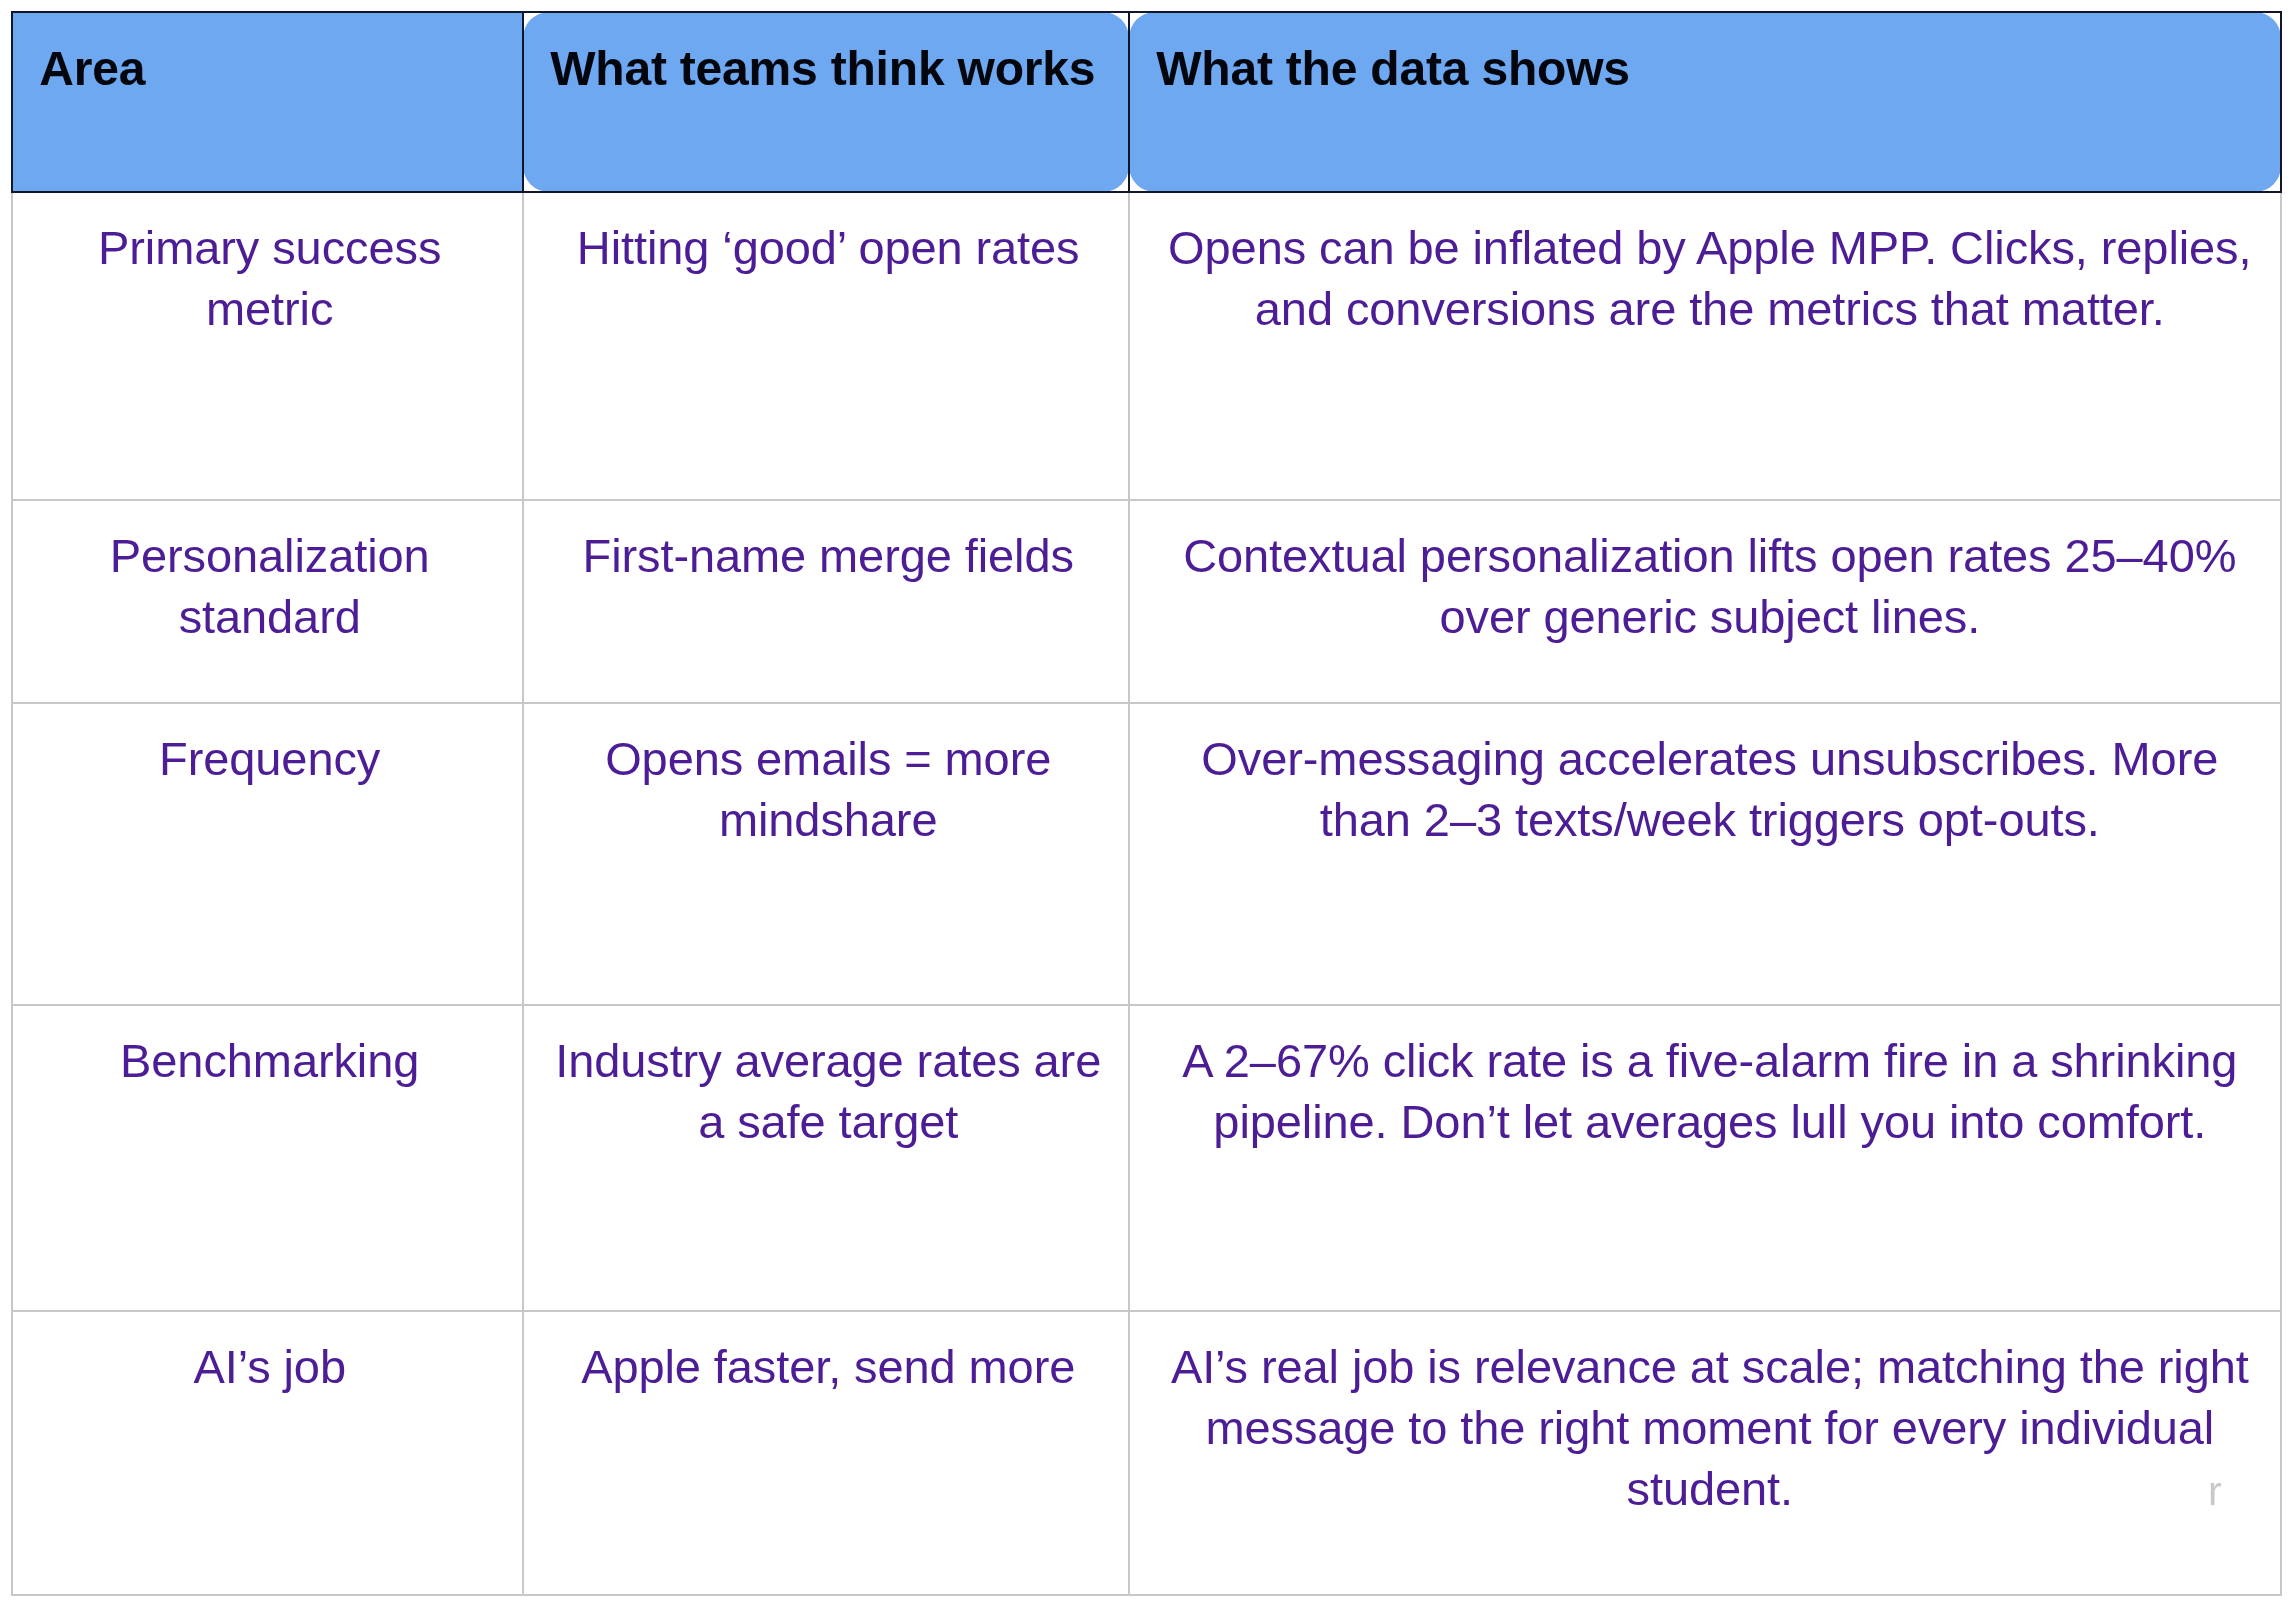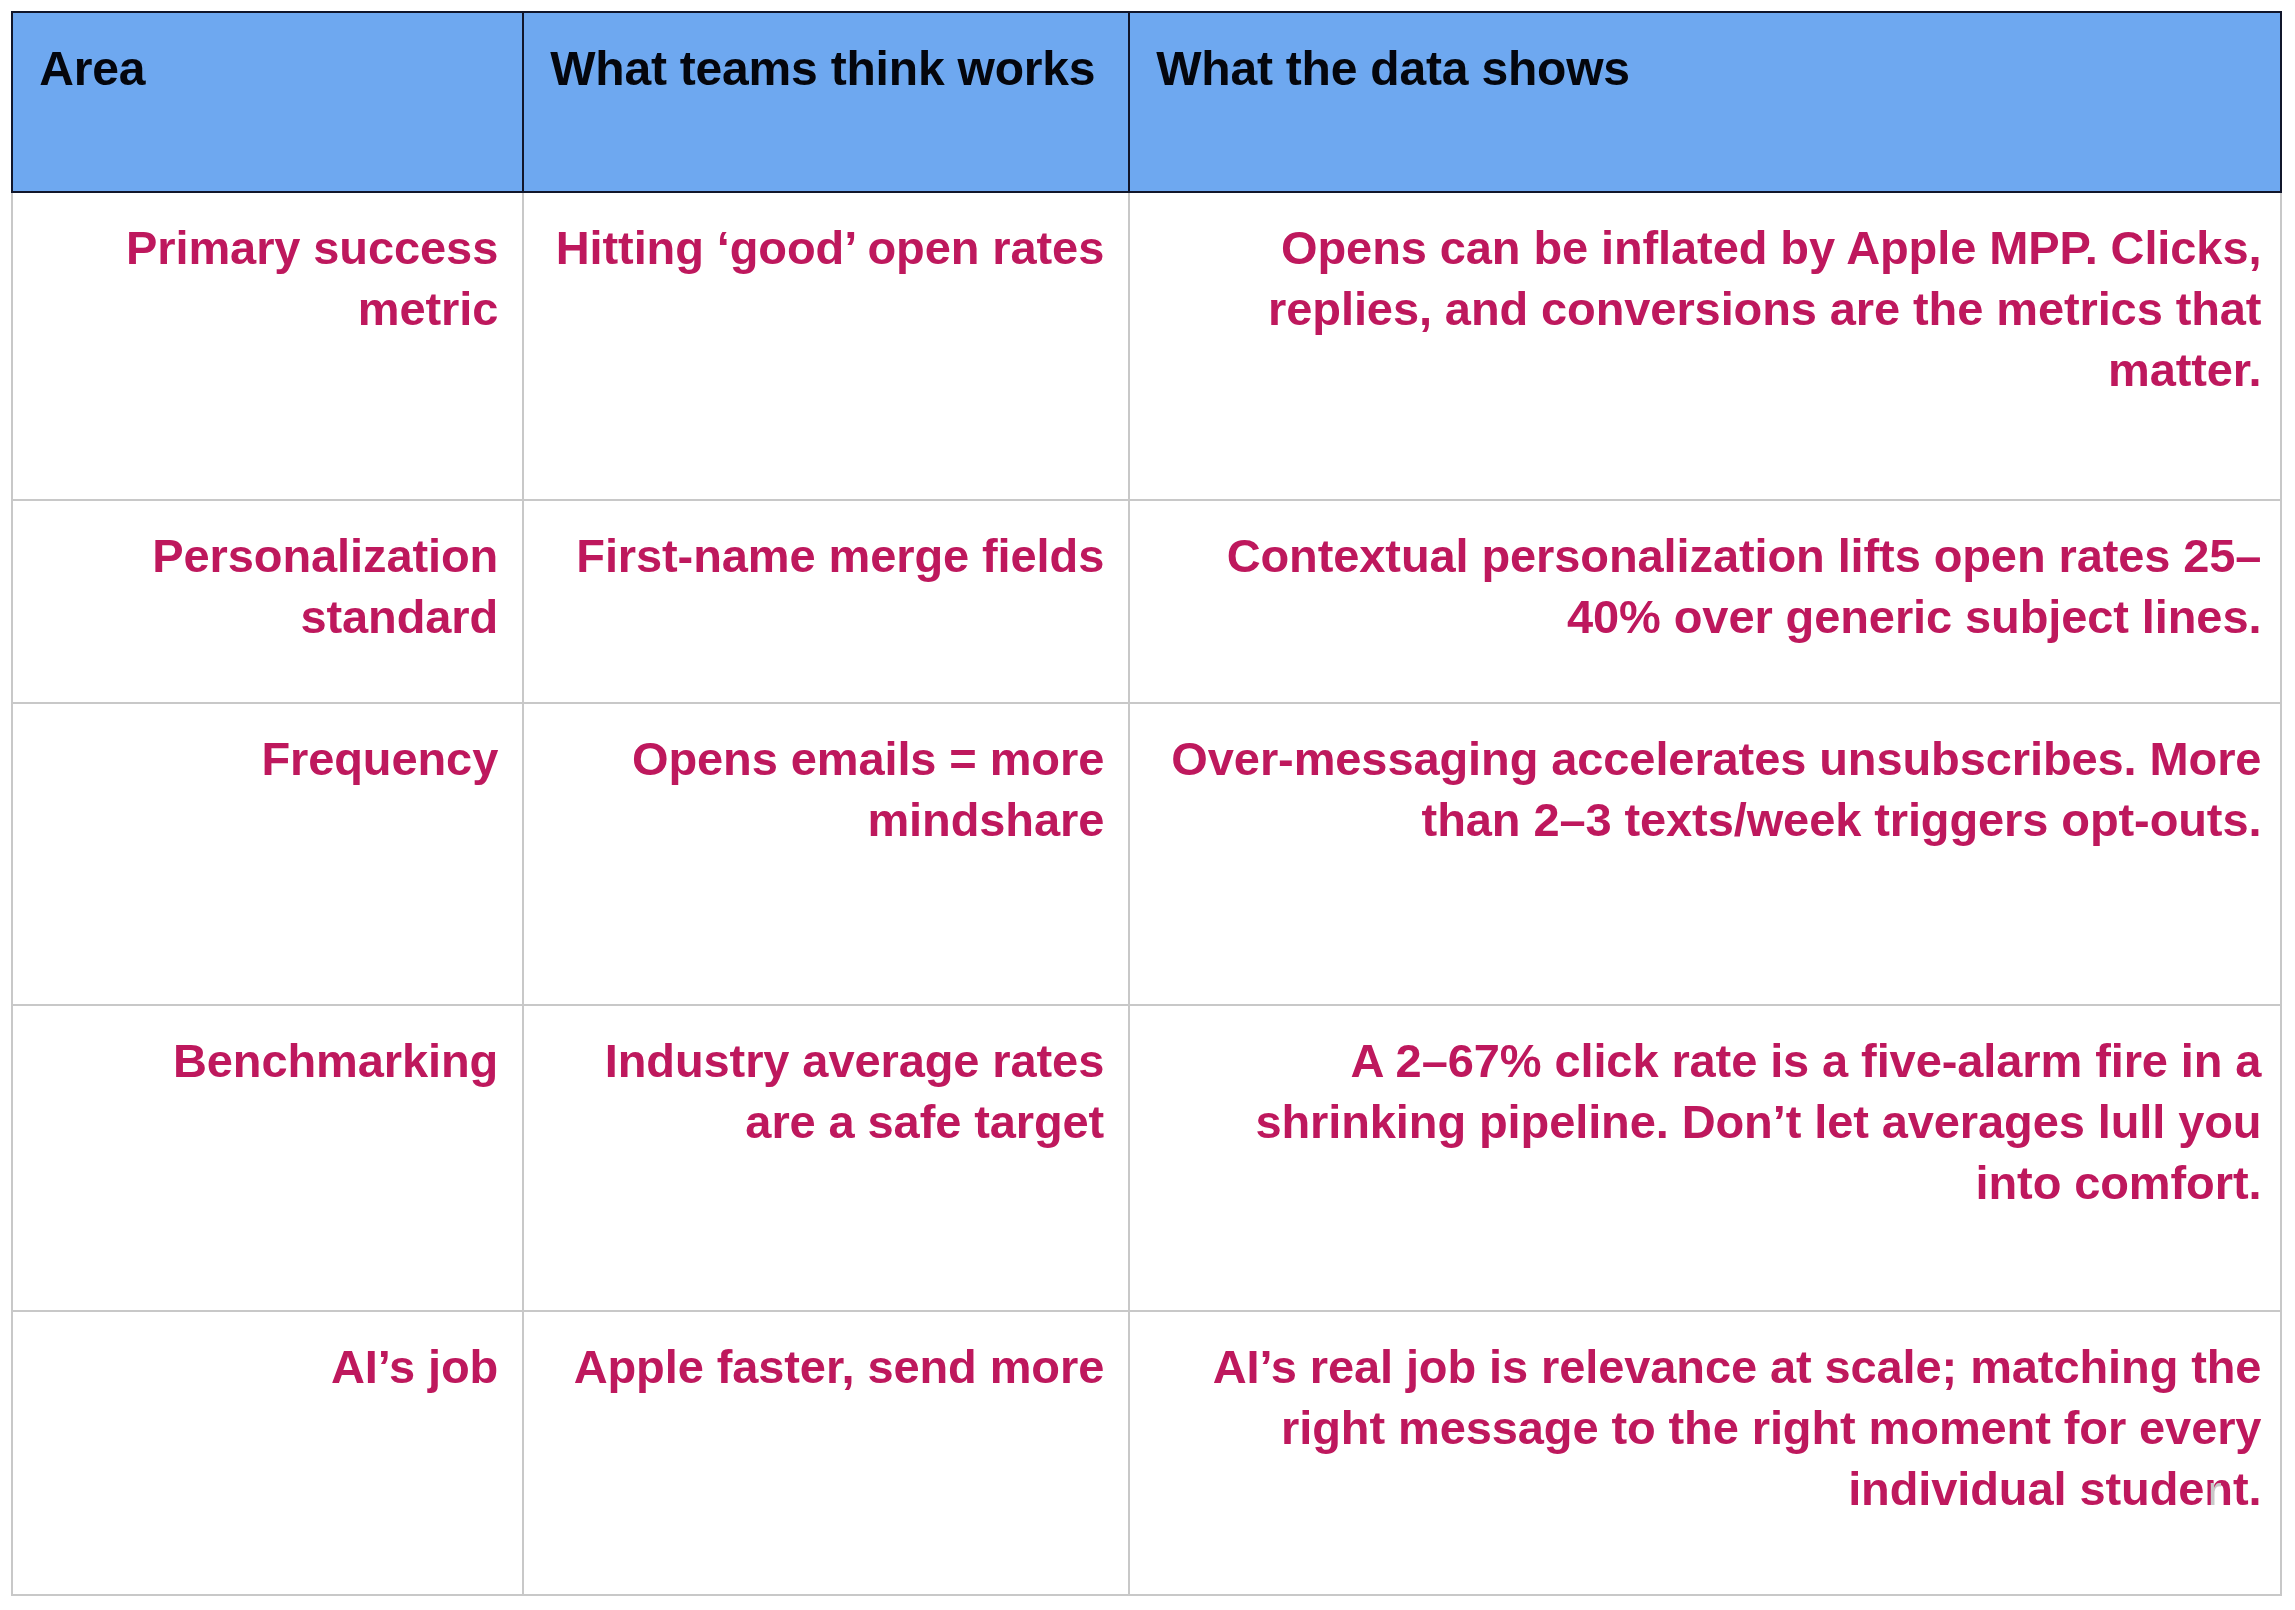--- a/index.html
+++ b/index.html
@@ -45,31 +45,32 @@
     font-size: 48px;
     font-weight: bold;
     line-height: 1.18;
     color: #04060d;
     letter-spacing: -0.2px;
   }
 
   thead th.th-think,
   thead th.th-data {
     border-left: 2.8px solid #11162b;
+    border-radius: 26px;
   }
 
   tbody td {
     border: 2.8px solid #c8c8c8;
     vertical-align: top;
-    text-align: right;
+    text-align: center;
     padding: 24px 24px 24px 26px;
     font-size: 47px;
-    font-weight: bold;
+    font-weight: normal;
     line-height: 1.30;
-    color: #be185d;
+    color: #4c1d95;
     letter-spacing: -0.1px;
     background: #ffffff;
   }
 
   tbody tr.r1 td { height: 264px; }
   tbody tr.r2 td { height: 175px; }
   tbody tr.r3 td { height: 199px; }
   tbody tr.r4 td { height: 259px; margin-top: 25px; }
   tbody tr.r5 td { height: 263px; }
   tbody tr.r6 td { height: 244px; }

